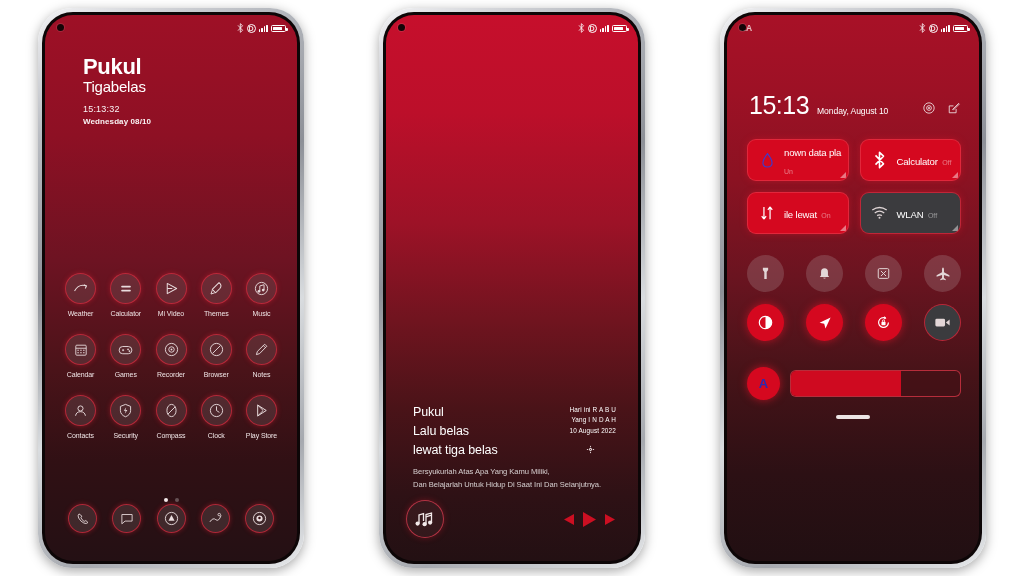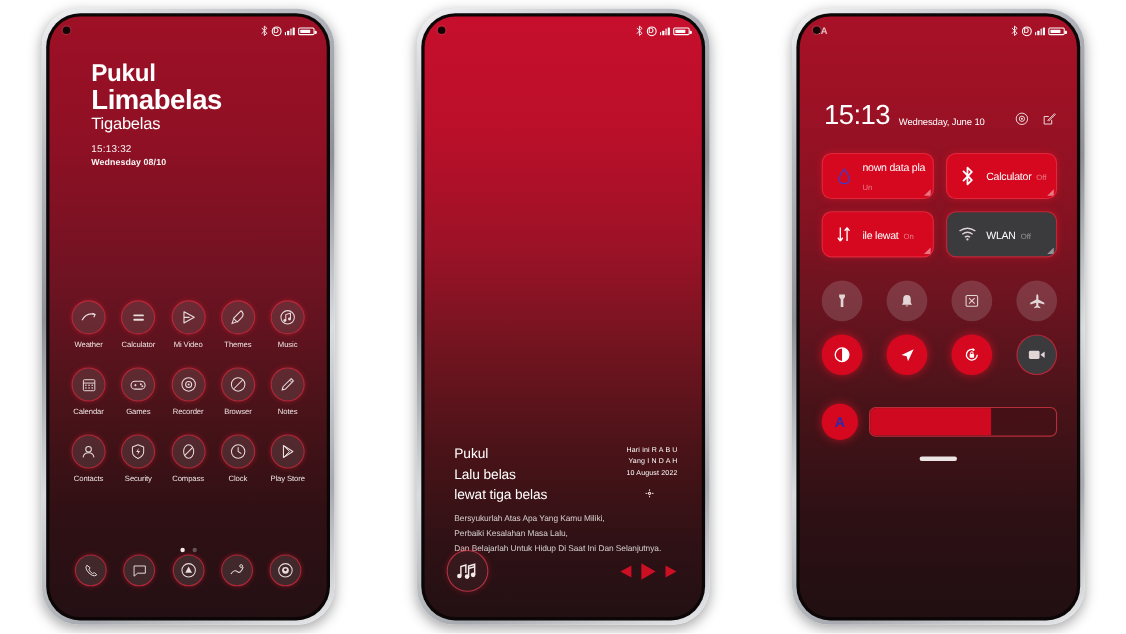--- a/index.html
+++ b/index.html
@@ -189,21 +189,20 @@
                 <i></i>
               </span>
             <span class="sb-batt">
                 <i></i>
               </span>
           </span>
         </div>
 
         <div class="clock-block">
           <div class="clk-l1">Pukul</div>
-          <div class="clk-l2">Limabelas</div>
           <div class="clk-l3">Tigabelas</div>
           <div class="clk-time">15:13:32</div>
           <div class="clk-date">Wednesday 08/10</div>
         </div>
 
         <div class="app-grid">
 
           <div class="app-row">
             <div class="app">
               <div class="app-ico">
@@ -456,21 +455,20 @@
         </div>
 
         <div class="lyric-block">
           <div class="lyr">Pukul</div>
           <div class="lyr">Lalu belas</div>
           <div class="lyr">lewat tiga belas</div>
         </div>
 
         <div class="quote">
           <div>Bersyukurlah Atas Apa Yang Kamu Miliki,</div>
-          <div>Perbaiki Kesalahan Masa Lalu,</div>
           <div>Dan Belajarlah Untuk Hidup Di Saat Ini Dan Selanjutnya.</div>
         </div>
 
         <div class="music-bar">
           <div class="note-circle">
             <svg width="24" height="24" viewBox="0 0 24 24">
               <path d="M6 16.5 V8 L10.5 6.6 V14" stroke="#f3eaea" stroke-width="1.3" fill="none"></path>
               <circle cx="4.6" cy="16.6" r="2.1" fill="#f3eaea"></circle>
               <path d="M13 17 V7.6 L18.5 6 V15.4" stroke="#f3eaea" stroke-width="1.3" fill="none"></path>
               <path d="M13 9.8 L18.5 8.2" stroke="#f3eaea" stroke-width="1.3"></path>
@@ -514,21 +512,21 @@
                 <i></i>
               </span>
             <span class="sb-batt">
                 <i></i>
               </span>
           </span>
         </div>
 
         <div class="qs-header">
           <span class="qs-time">15:13</span>
-          <span class="qs-date">Wednesday, June 10</span>
+          <span class="qs-date">Monday, August 10</span>
           <span class="qs-hicons">
             <svg width="14" height="14" viewBox="0 0 20 20">
                 <circle cx="10" cy="10" r="7.4" stroke="#f2e7e8" stroke-width="1.2" fill="none"></circle>
                 <circle cx="10" cy="10" r="3.4" stroke="#f2e7e8" stroke-width="1.2" fill="none"></circle>
                 <circle cx="10" cy="10" r="1.3" fill="#f2e7e8"></circle>
               </svg>
             <svg width="14" height="14" viewBox="0 0 20 20">
                 <path d="M3.2 7 V16.8 H13 V11.4" stroke="#f2e7e8" stroke-width="1.2" fill="none" stroke-linejoin="round"></path>
                 <path d="M3.2 7 H9.2" stroke="#f2e7e8" stroke-width="1.2"></path>
                 <path d="M8 12 L16.6 3.4 L17.6 4.4 L9 13 Z" stroke="#f2e7e8" stroke-width="1.2" fill="none" stroke-linejoin="round"></path>

